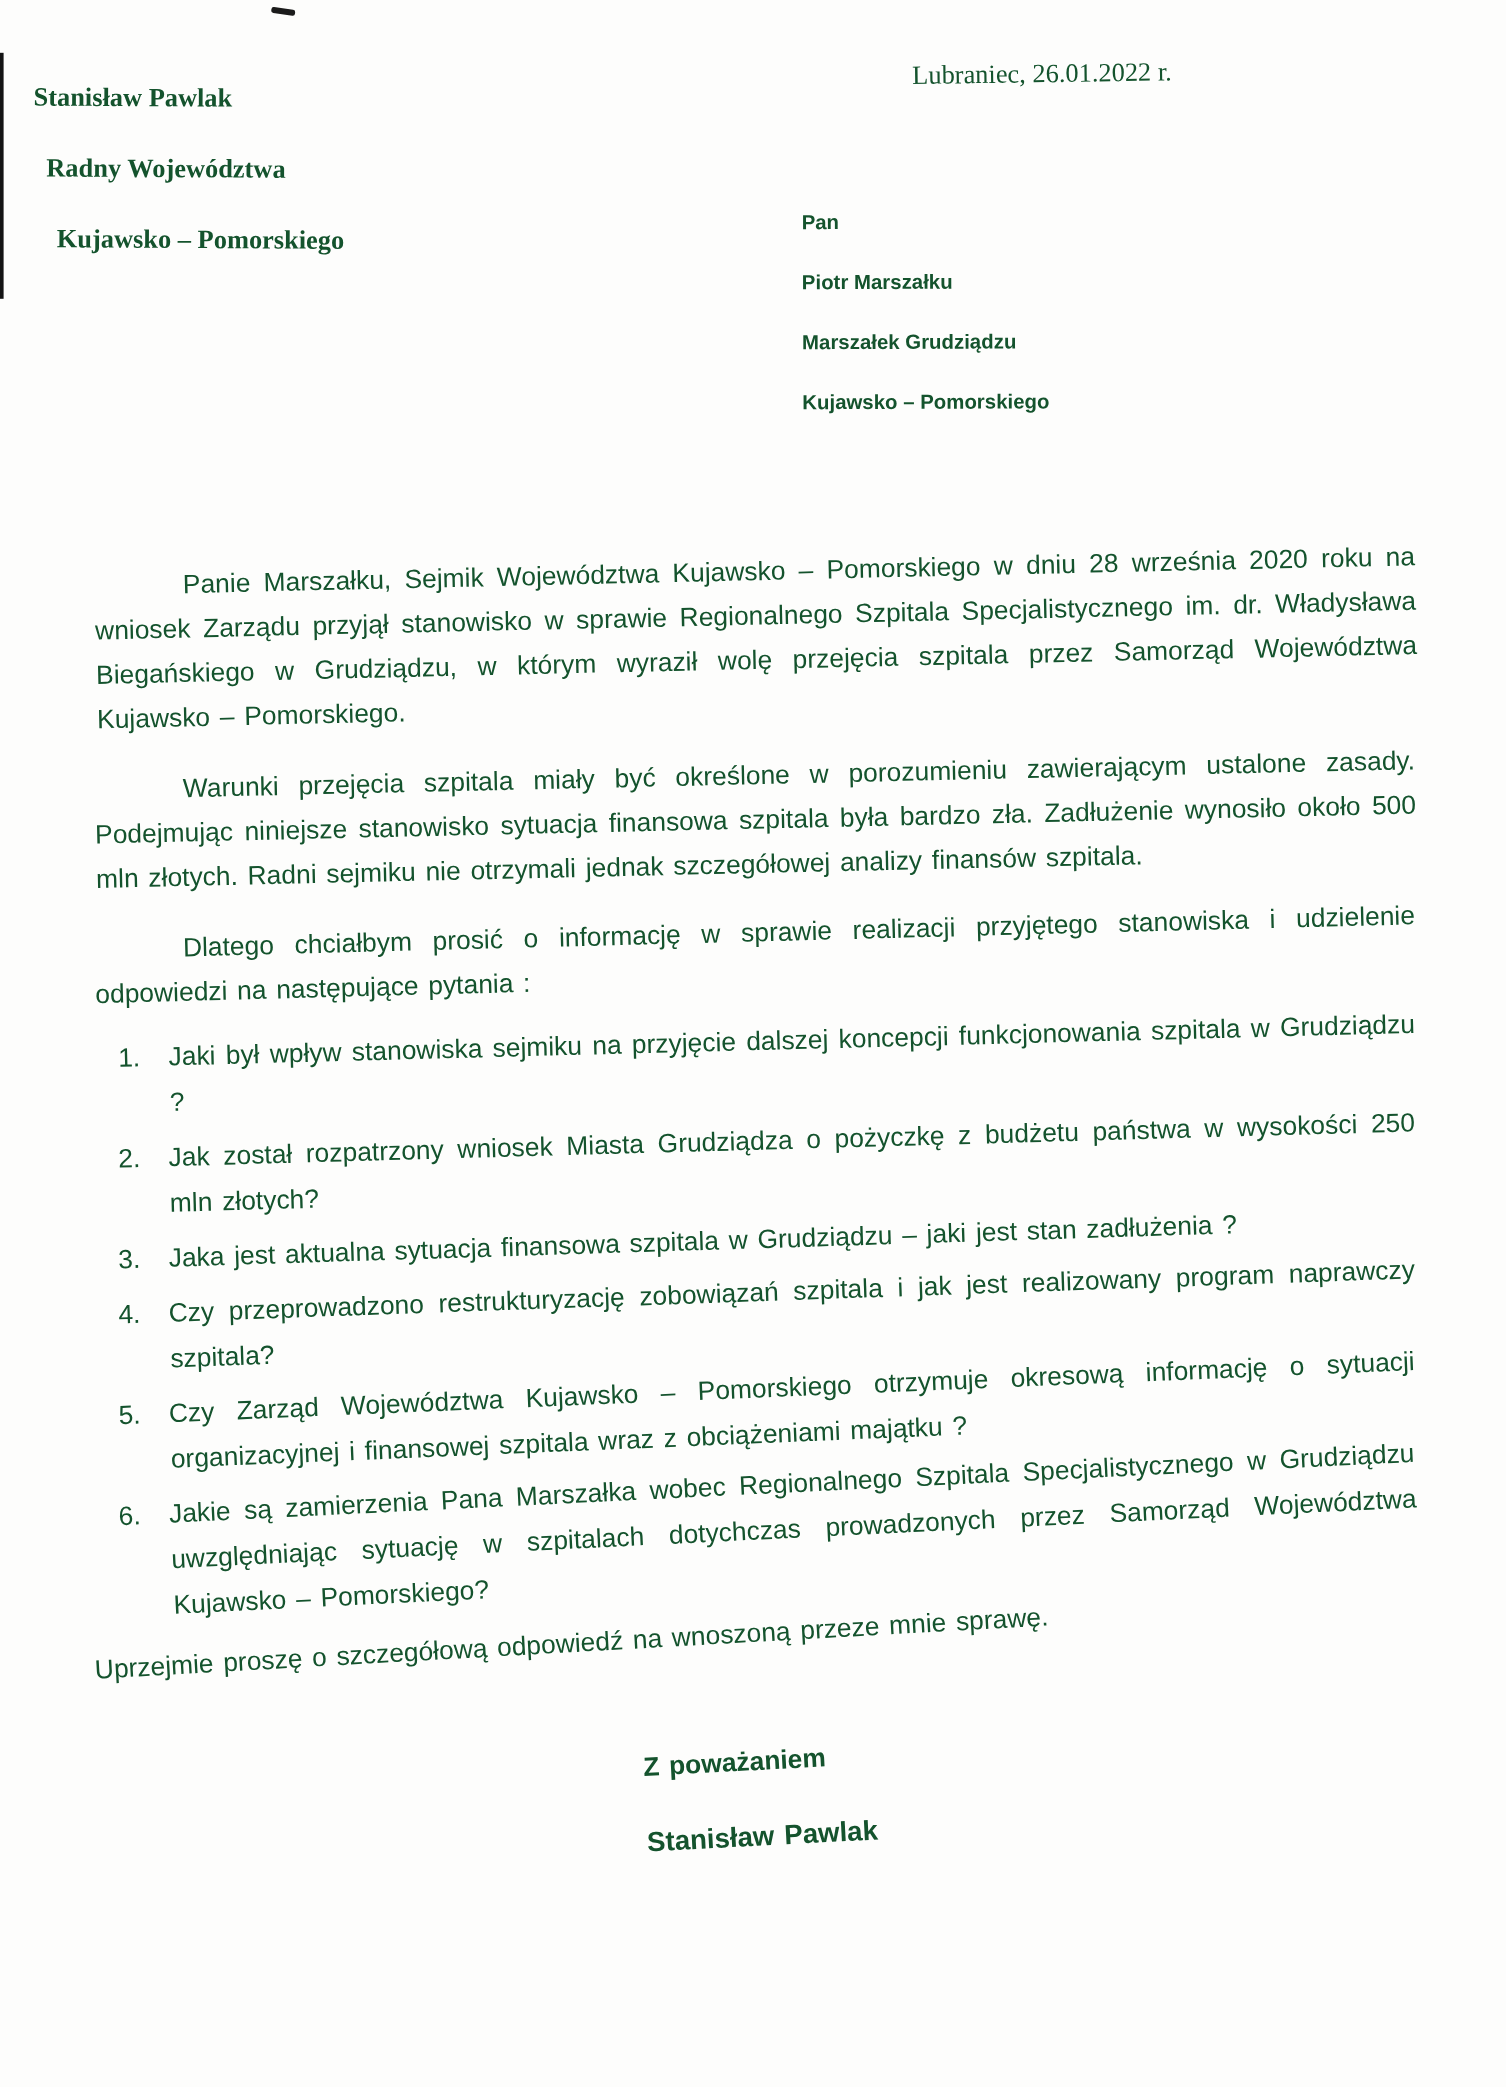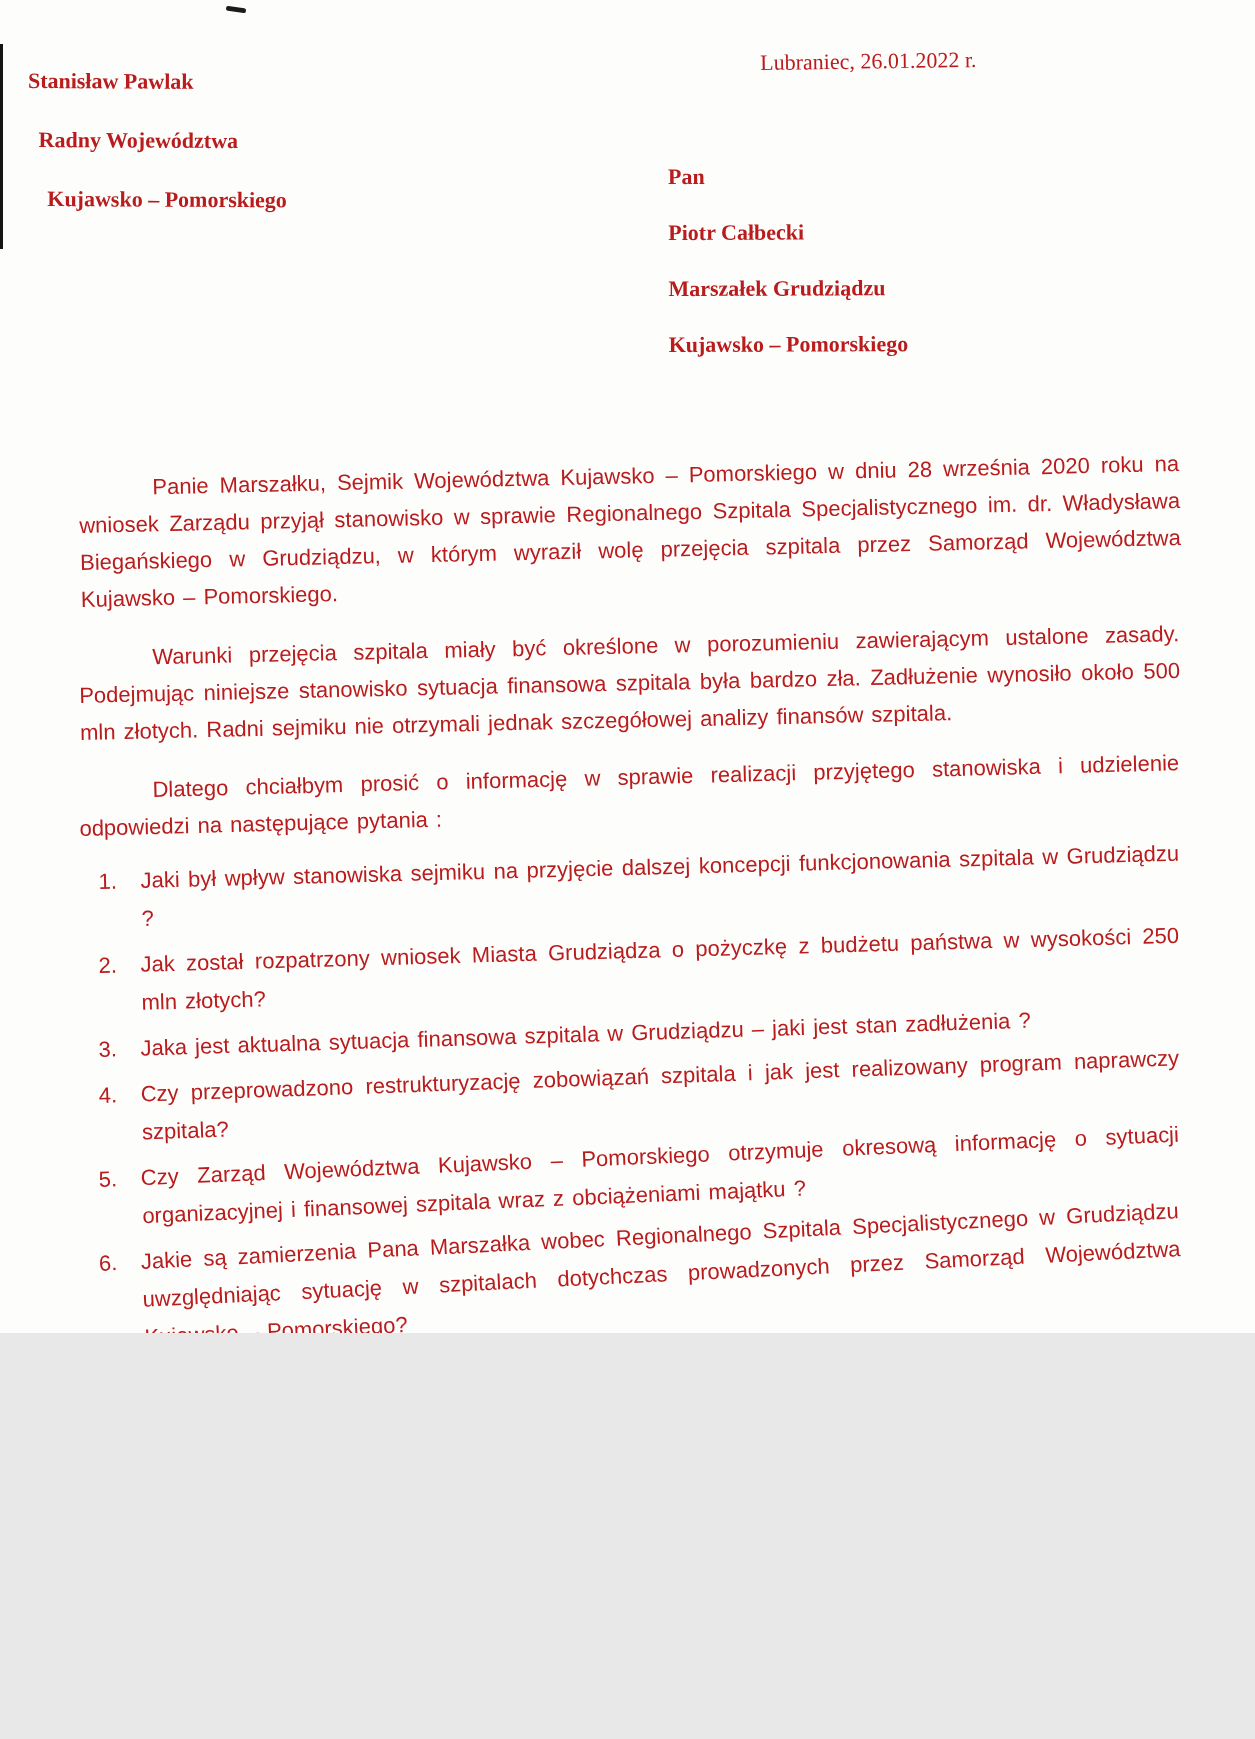--- a/index.html
+++ b/index.html
@@ -1,36 +1,36 @@
 <!DOCTYPE html>
 <html><head>
 <meta charset="utf-8">
 <style>
   html,body{margin:0;padding:0;background:#e8e8e8;}
   .page{
     position:relative;
-    width:1255px;height:1333px;
+    width:1255px;height:1739px;
     background:#fdfdfc;
     overflow:hidden;
-    color:#b91c1c;
+    color:#14532d;
     font-family:"Liberation Sans",sans-serif;
   }
   
   .edge-line{position:absolute;left:0;top:44px;width:3px;height:205px;background:#141414;}
   .top-smudge{position:absolute;left:226px;top:7px;width:20px;height:5px;background:#1b1b1b;transform:rotate(8deg);border-radius:2px;}
 
   
   .sender{position:absolute;left:28px;top:68px;font-family:"Liberation Serif",serif;font-weight:bold;font-size:22px;transform:rotate(0.3deg);transform-origin:left top;}
   .sender .s-line{margin-bottom:33px;white-space:nowrap;}
   .sender .s-line:nth-child(2){padding-left:11px;}
   .sender .s-line:nth-child(3){padding-left:20px;}
 
   .date{position:absolute;left:760px;top:50px;font-family:"Liberation Serif",serif;font-size:22px;white-space:nowrap;transform:rotate(-0.8deg);transform-origin:left top;}
 
-  .recipient{position:absolute;left:668px;top:164px;font-family:Liberation Serif, serif;font-weight:bold;font-size:22px;transform:rotate(-0.2deg);transform-origin:left top;}
+  .recipient{position:absolute;left:668px;top:176px;font-family:Liberation Sans, sans-serif;font-weight:bold;font-size:17px;transform:rotate(-0.2deg);transform-origin:left top;}
   .recipient .r-line{margin-bottom:30px;white-space:nowrap;}
 
   
   .content{position:absolute;left:78px;right:76px;top:470px;font-size:22px;line-height:37px;word-spacing:2px;}
   .para{text-align:justify;text-indent:74px;margin:0 0 22px 0;transform-origin:left top;}
   .para.p1{transform:rotate(-1.3deg);}
   .para.p2{transform:rotate(-1.3deg);}
   .para.p3{transform:rotate(-1.5deg);margin-bottom:16px;}
 
   .qlist{margin:0 0 0 20px;}
@@ -61,21 +61,21 @@
   <div class="sender">
     <div class="s-line">Stanisław Pawlak</div>
     <div class="s-line">Radny Województwa</div>
     <div class="s-line">Kujawsko – Pomorskiego</div>
   </div>
 
   <div class="date">Lubraniec, 26.01.2022 r.</div>
 
   <div class="recipient">
     <div class="r-line">Pan</div>
-    <div class="r-line">Piotr Całbecki</div>
+    <div class="r-line">Piotr Marszałku</div>
     <div class="r-line">Marszałek Grudziądzu</div>
     <div class="r-line">Kujawsko – Pomorskiego</div>
   </div>
 
   <div class="content">
 
     <p class="para p1">Panie Marszałku, Sejmik Województwa Kujawsko – Pomorskiego w dniu 28 września 2020 roku na wniosek Zarządu przyjął stanowisko w sprawie Regionalnego Szpitala Specjalistycznego im. dr. Władysława Biegańskiego w Grudziądzu, w którym wyraził wolę przejęcia szpitala przez Samorząd Województwa Kujawsko – Pomorskiego.</p>
     <p class="para p2">Warunki przejęcia szpitala miały być określone w porozumieniu zawierającym ustalone zasady. Podejmując niniejsze stanowisko sytuacja finansowa szpitala była bardzo zła. Zadłużenie wynosiło około 500 mln złotych. Radni sejmiku nie otrzymali jednak szczegółowej analizy finansów szpitala.</p>
     <p class="para p3">Dlatego chciałbym prosić o informację w sprawie realizacji przyjętego stanowiska i udzielenie odpowiedzi na następujące pytania :</p>
 

